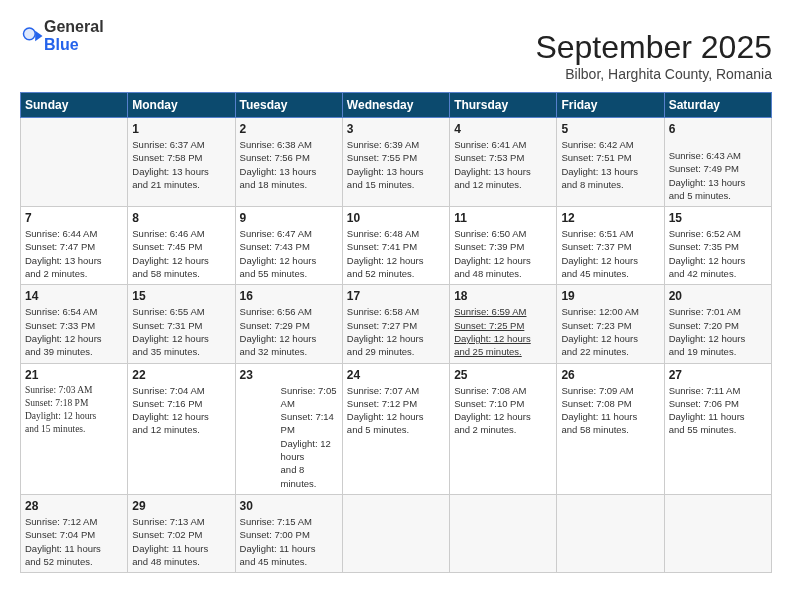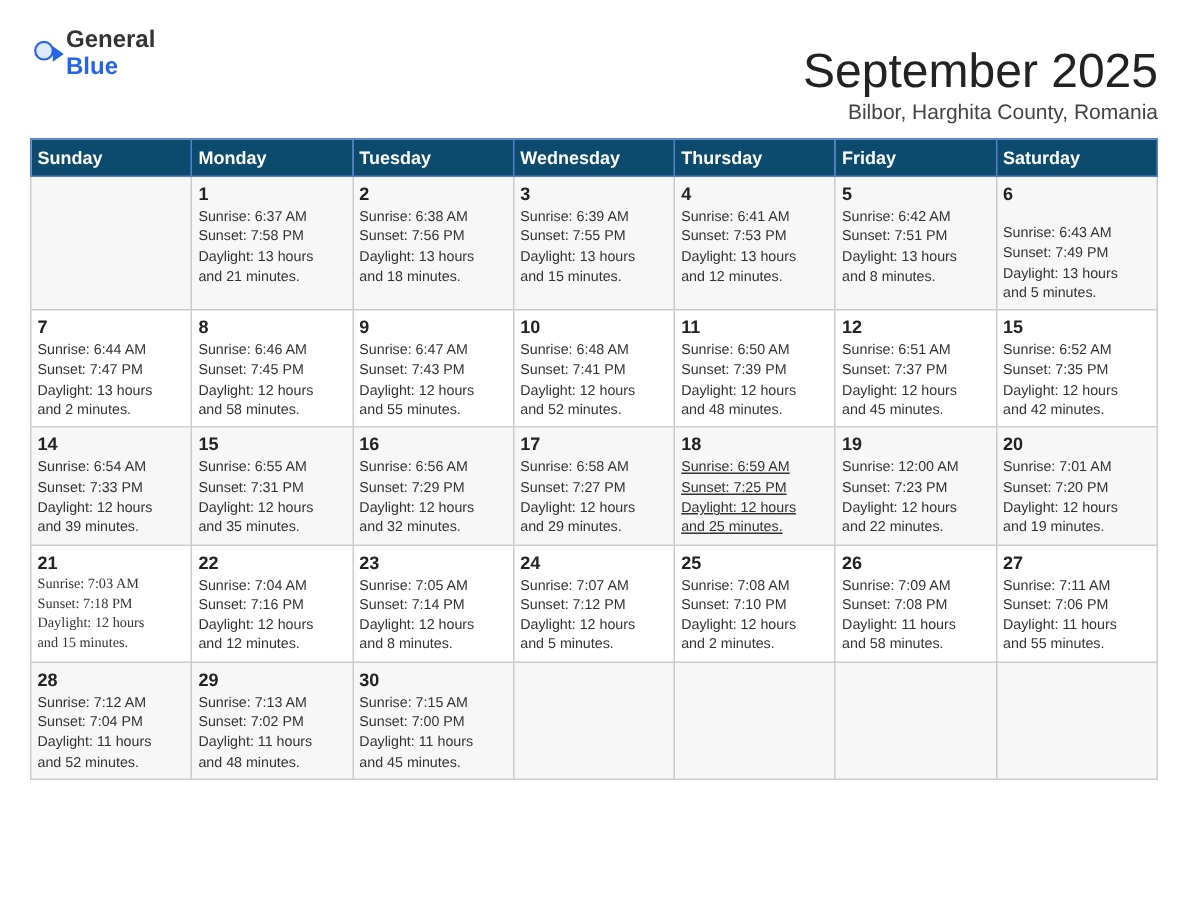--- a/index.html
+++ b/index.html
@@ -286,21 +286,21 @@
           </td>
           <td>
             <span class="day-number">22</span>
             <div class="day-info" style="white-space: pre-line;">Sunrise: 7:04 AM
 Sunset: 7:16 PM
 Daylight: 12 hours
 and 12 minutes.</div>
           </td>
           <td>
             <span class="day-number">23</span>
-            <div class="day-info" style="white-space: pre-line;">Sunrise: 7:05 AM
+            <div class="day-info" style="white-space: pre-line; margin-left: 41px;">Sunrise: 7:05 AM
 Sunset: 7:14 PM
 Daylight: 12 hours
 and 8 minutes.</div>
           </td>
           <td>
             <span class="day-number">24</span>
             <div class="day-info" style="white-space: pre-line;">Sunrise: 7:07 AM
 Sunset: 7:12 PM
 Daylight: 12 hours
 and 5 minutes.</div>

